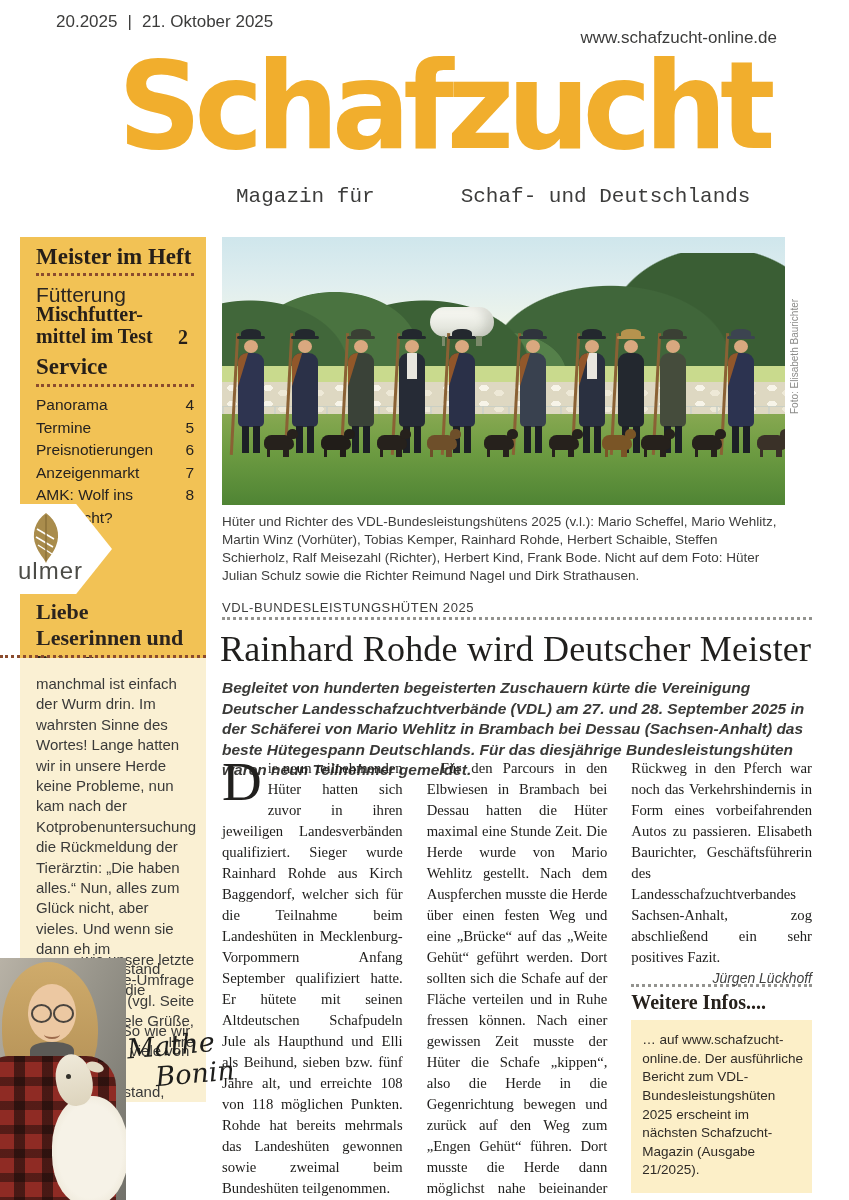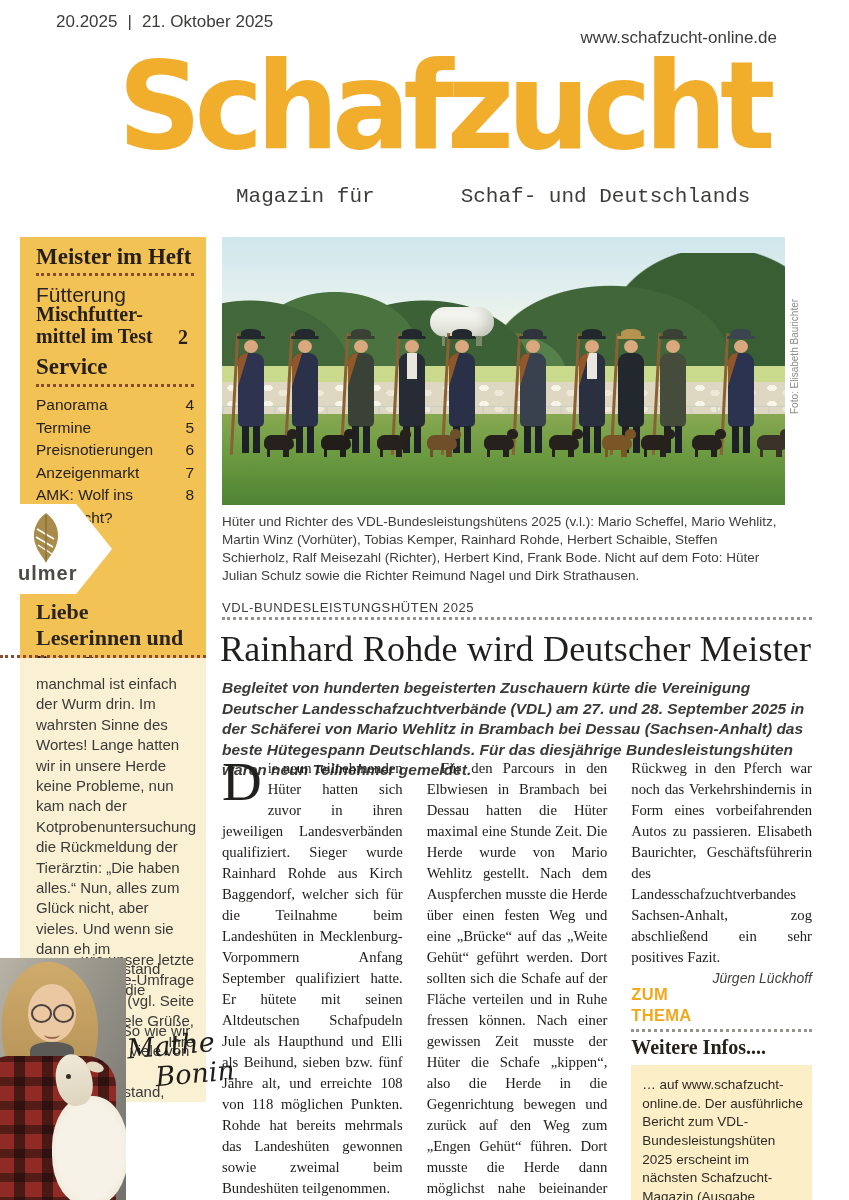--- a/index.html
+++ b/index.html
@@ -28,21 +28,21 @@
   .dot-rust { border-bottom:3px dotted #8a4b2e; height:0; }
   .dot-gray { border-bottom:3px dotted #93938f; height:0; }
   .toc-kicker { font-size:21px; color:#2b2622; }
   .toc1-title { font-family:"Liberation Serif", serif; font-weight:bold; font-size:20px; line-height:1.12; color:#261f19; width:138px; }
   .toc1-page { font-family:"Liberation Serif", serif; font-weight:bold; font-size:20px; color:#261f19; }
   .toc-list { left:36px; top:394px; width:158px; font-size:15.5px; color:#262220; }
   .toc-row { display:flex; justify-content:space-between; line-height:22.5px; }
 
   .publisher { left:0; top:504px; width:112px; height:90px; background:#ffffff;
     clip-path:polygon(0 0, 68% 0, 100% 50%, 68% 100%, 0 100%); }
-  .publisher-name { position:absolute; left:18px; bottom:9px; font-weight:bold; font-size:20px; letter-spacing:1px; color:#4c4c47; }
+  .publisher-name { position:absolute; left:18px; bottom:9px; font-weight:normal; font-size:24px; letter-spacing:1px; color:#4c4c47; }
   .leaf { position:absolute; left:24px; top:7px; }
 
   .ed-heading { left:36px; top:599px; width:162px; font-family:"Liberation Serif", serif; font-weight:bold;
     font-size:22px; line-height:1.18; color:#2b241e; }
   .ed-divider { left:0; top:655px; width:206px; }
   .editorial-box { left:20px; top:658px; width:186px; height:444px; background:#faf0d3; }
   .ed-text { position:absolute; left:16px; top:16px; width:158px; font-size:15px; line-height:1.36; color:#3a3a39; }
   .ed-tail { position:absolute; left:16px; top:292px; width:158px; font-size:15px; line-height:1.36; text-align:right; color:#3a3a39; }
   .ed-tail::before { content:""; float:left; width:78px; height:140px; shape-outside:polygon(0 0, 100% 100%, 0 100%); }
   .signature { left:128px; top:1030px; font-family:"DejaVu Serif", serif; font-style:italic;
@@ -322,21 +322,20 @@
   <div class="abs cols">
     <div class="col">
       <p class="dropcap">Die neun teilnehmenden Hüter hatten sich zuvor in ihren jeweiligen Landesverbänden qualifiziert. Sieger wurde Rainhard Rohde aus Kirch Baggendorf, welcher sich für die Teilnahme beim Landeshüten in Mecklenburg-Vorpommern Anfang September qualifiziert hatte. Er hütete mit seinen Altdeutschen Schafpudeln Jule als Haupthund und Elli als Beihund, sieben bzw. fünf Jahre alt, und erreichte 108 von 118 möglichen Punkten. Rohde hat bereits mehrmals das Landeshüten gewonnen sowie zweimal beim Bundeshüten teilgenommen.</p>
     </div>
     <div class="col">
       <p class="indent">Für den Parcours in den Elbwiesen in Brambach bei Dessau hatten die Hüter maximal eine Stunde Zeit. Die Herde wurde von Mario Wehlitz gestellt. Nach dem Auspferchen musste die Herde über einen festen Weg und eine „Brücke“ auf das „Weite Gehüt“ geführt werden. Dort sollten sich die Schafe auf der Fläche verteilen und in Ruhe fressen können. Nach einer gewissen Zeit musste der Hüter die Schafe „kippen“, also die Herde in die Gegenrichtung bewegen und zurück auf den Weg zum „Engen Gehüt“ führen. Dort musste die Herde dann möglichst nahe beieinander stehen. Auf dem</p>
     </div>
     <div class="col">
       <p><span>Rückweg in den Pferch war noch das Verkehrshindernis in Form eines vorbeifahrenden Autos zu passieren. Elisabeth Baurichter, Geschäftsführerin des Landesschafzuchtverbandes Sachsen-Anhalt, zog abschließend ein sehr positives Fazit.</span> <span class="author">Jürgen Lückhoff</span></p>
       <div class="zt">
-        <div class="zt-label">ZUM THEMA</div>
         <div class="dot-gray zt-line"></div>
         <div class="zt-title">Weitere Infos....</div>
         <div class="zt-box">… auf www.schafzucht-online.de. Der ausführliche Bericht zum VDL-Bundesleistungshüten 2025 erscheint im nächsten Schafzucht-Magazin (Ausgabe 21/2025).</div>
 
       </div>
     </div>
   </div>
 
 </div>
 

